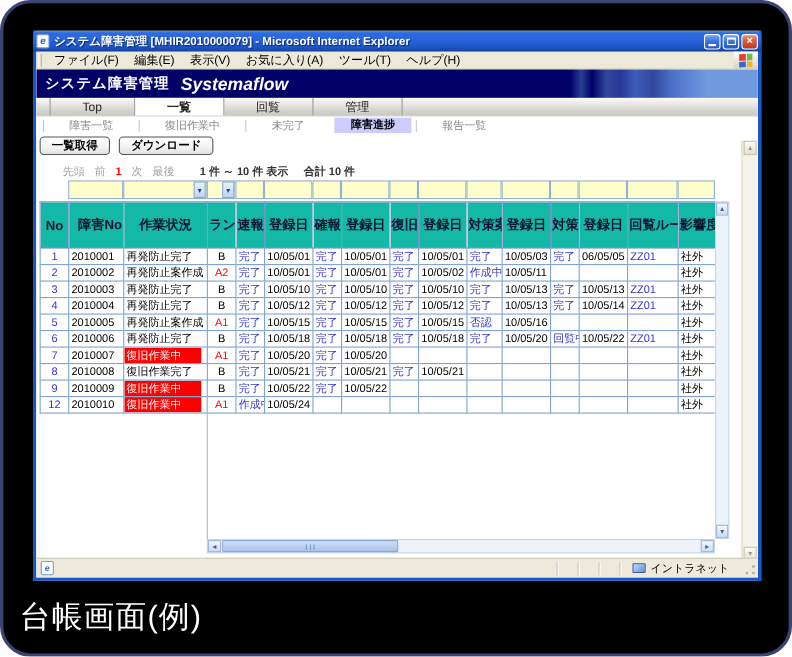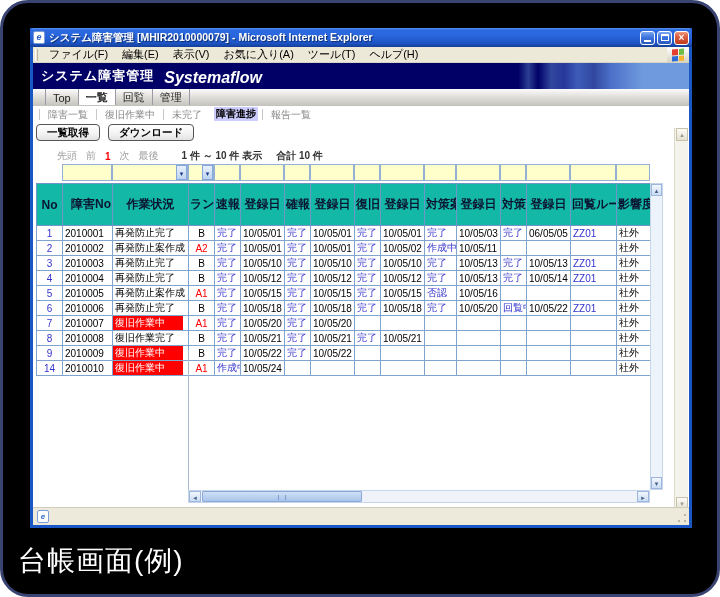--- a/index.html
+++ b/index.html
@@ -39,30 +39,30 @@
   
   .apphead{position:absolute;left:0;top:0;width:656px;height:26px;color:#fff;display:flex;align-items:center;
     background:linear-gradient(90deg,#000066 0%,#000066 74%,#2B3F93 75.5%,#000066 77%,#31479E 79%,#27379A 81%,#3E5CB8 83%,#31479E 85.5%,#4A6FC8 88%,#5E85D4 90.5%,#6F9BDE 93%,#6F9BDE 100%);}
   .apphead .at{font-size:13px;font-weight:bold;letter-spacing:1px;margin-left:8px;}
   .apphead .ab{font-size:16px;font-weight:bold;font-style:italic;margin-left:10px;margin-top:4px;}
 
   
   .tabbar{position:absolute;left:0;top:26px;width:656px;height:17px;
     background:linear-gradient(180deg,#FBFBFB 0%,#DEDCD6 55%,#C8C6C0 100%);
     display:flex;align-items:stretch;padding-left:12px;border-bottom:1px solid #c4c2bc;}
-  .tab{font-size:11px;color:#222;padding:1px 7px 0;border-right:1px solid #9b99a3;display:flex;align-items:center;}
+  .tab{font-size:11px;color:#222;padding:1px 29px 0;border-right:1px solid #9b99a3;display:flex;align-items:center;}
   .tab:first-child{border-left:1px solid #9b99a3;}
   .tab.sel{background:#fff;font-weight:bold;}
 
   
   .subnav{position:absolute;left:0;top:43px;width:656px;height:16px;background:#fff;
     display:flex;align-items:center;font-size:10px;color:#888;padding-left:6px;}
-  .sitem{padding:0 8px;border-left:1px solid #c8c8c8;height:11px;line-height:11px;}
+  .sitem{padding:0 23px;border-left:1px solid #c8c8c8;height:11px;line-height:11px;}
   .sitem:last-child{border-right:1px solid #fff;}
-  .sitem.act{background:#CCCCFF;color:#000;font-weight:bold;height:14px;line-height:14px;padding:0 2px;margin:0 4px;border-left:none;}
+  .sitem.act{background:#CCCCFF;color:#000;font-weight:bold;height:14px;line-height:14px;padding:0 15px;margin:0 4px;border-left:none;}
 
   
   .toolbar{position:absolute;left:3px;top:61px;display:flex;gap:8px;}
   .btn{height:17px;padding:0 10px;font-size:10.5px;font-weight:bold;color:#000;
     background:linear-gradient(180deg,#ffffff 0%,#f2f2f2 60%,#e2e2e2 100%);
     border:1px solid #555;border-radius:4px;line-height:15px;}
 
   
   .pager{position:absolute;left:24px;top:86px;font-size:10px;display:flex;align-items:center;}
   .pgray{color:#A0A0A0;margin-right:9px;}
@@ -404,21 +404,21 @@
               <td></td>
               <td></td>
               <td></td>
               <td></td>
               <td></td>
               <td></td>
               <td></td>
               <td>社外</td>
             </tr>
             <tr>
-              <td class="c-no">14</td>
+              <td class="c-no">12</td>
               <td>2010010</td>
               <td class="c-alert">
                 <span>復旧作業中</span>
               </td>
               <td class="c-rank red">A1</td>
               <td class="c-status">作成中</td>
               <td>10/05/24</td>
               <td></td>
               <td></td>
               <td></td>
@@ -450,19 +450,29 @@
 
       <div class="bvsb">
         <span class="up">▴</span>
         <span class="dn">▾</span>
       </div>
 
     </div>
 
     <div class="statusbar">
       <span class="sico">e</span>
+      <span class="seps">
+        <span class="sep"></span>
+        <span class="sep"></span>
+        <span class="sep"></span>
+        <span class="sep"></span>
+        <span class="zone">
+          <span class="moni"></span>
+          <span>イントラネット</span>
+        </span>
+      </span>
       <span class="grip"></span>
     </div>
 
   </div>
 
   <div class="caption">台帳画面(例)</div>
 </div>
 
 </body></html>

